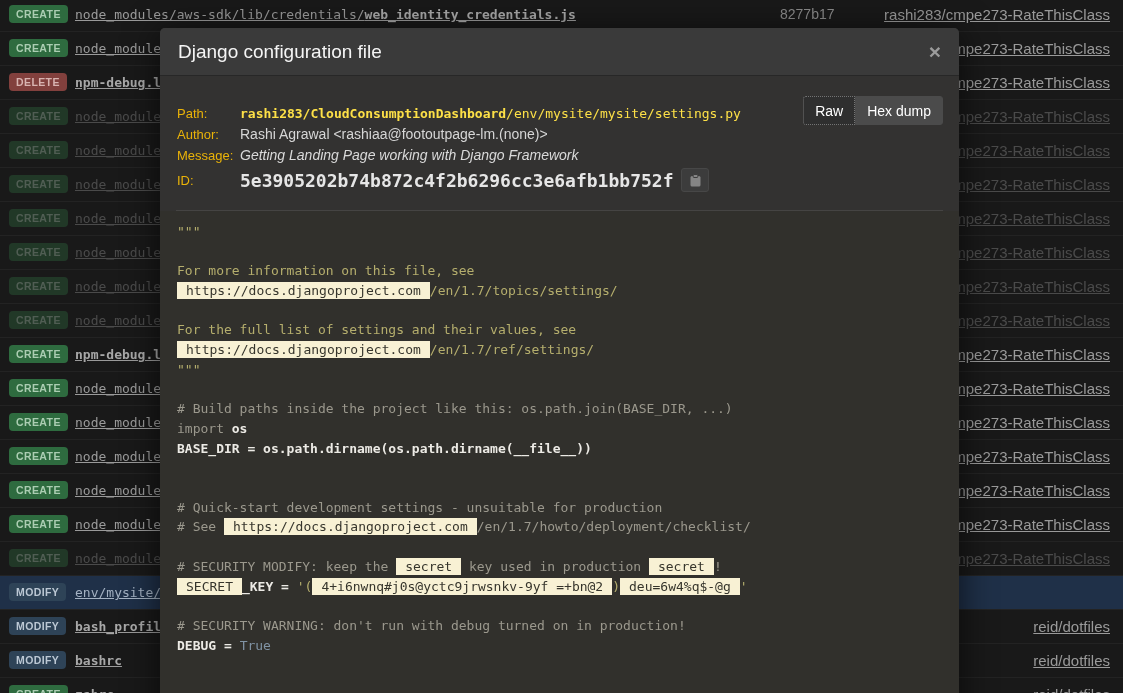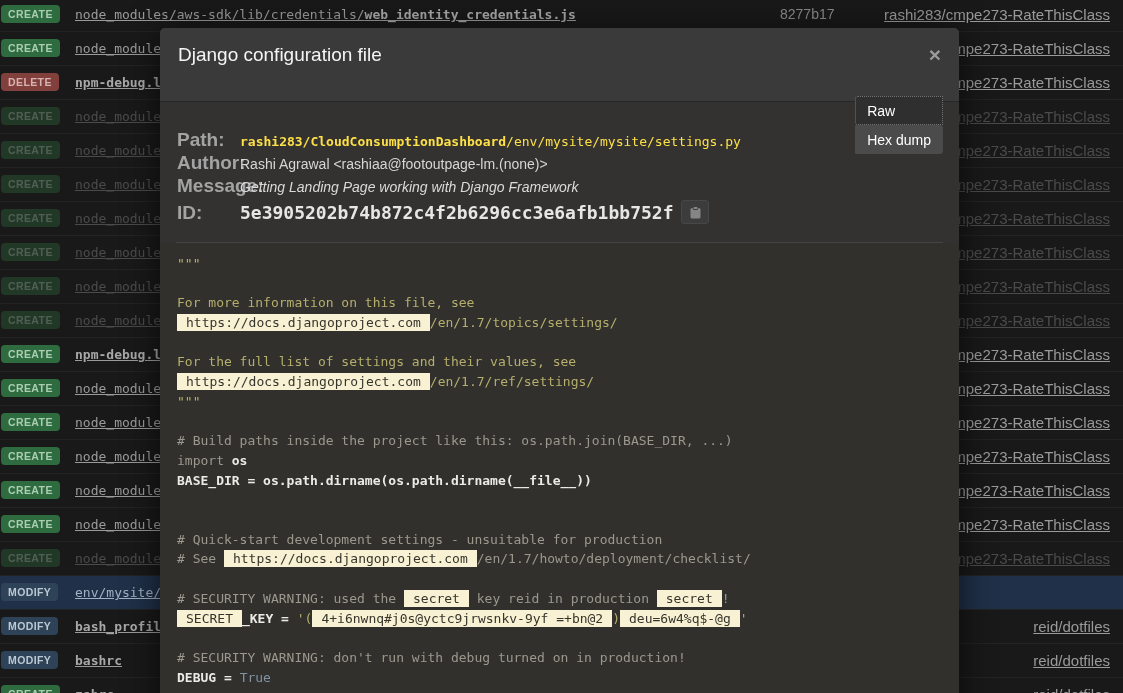--- a/index.html
+++ b/index.html
@@ -4,21 +4,21 @@
 <style>
   html,body{margin:0;padding:0;background:#111;}
   .stage{position:relative;width:1123px;height:693px;overflow:hidden;
          background:var(--page-bg,#191919);
          font-family:"Liberation Sans",sans-serif;}
 
   
   .findings{position:absolute;left:0;top:-2px;width:1123px;}
   .trow{position:relative;height:33px;border-bottom:1px solid var(--row-divider,#232323);}
   .trow.selected{background:var(--selected-bg,#1f3048);}
-  .badge{position:absolute;left:1px;top:7px;display:inline-block;
+  .badge{position:absolute;left:9px;top:7px;display:inline-block;
          font-size:10.5px;font-weight:bold;letter-spacing:.4px;
          padding:3px 7px;border-radius:4px;line-height:12px;}
   .b-create{background:var(--create-bg,#2e6b3f);color:var(--create-fg,#abcdb2);}
   .b-delete{background:var(--delete-bg,#82403d);color:var(--delete-fg,#d8b3b0);}
   .b-modify{background:var(--modify-bg,#2e4357);color:var(--modify-fg,#bcc8d4);}
   .file{position:absolute;left:75px;top:0;line-height:33px;white-space:nowrap;
         font-family:"DejaVu Sans Mono",monospace;font-size:13px;
         color:var(--link-fg,#9a9a9a);text-decoration:underline;cursor:pointer;}
   .file b{font-weight:bold;color:#a8a8a8;}
   .hash{position:absolute;left:780px;top:0;line-height:33px;font-size:14px;
@@ -28,40 +28,40 @@
         white-space:nowrap;}
   .trow.selected .repo,.trow.selected .file{color:#a3b1c2;text-align:right;}
   .trow.dim .badge,.trow.dim .file,.trow.dim .repo,.trow.dim .hash{opacity:.38;}
 
   
   .modal{position:absolute;left:160px;top:28px;width:799px;height:745px;
          background:var(--modal-body-bg,#333231);border-radius:5px;
          box-shadow:0 5px 35px rgba(0,0,0,.65);z-index:10;}
   .modal-header{height:41px;background:var(--modal-header-bg,#3a3a3a);
                 border-bottom:1px solid #272727;border-radius:5px 5px 0 0;
-                display:flex;align-items:flex-start;padding:16px 18px;}
+                display:flex;align-items:center;padding:3px 18px;}
   .modal-title{font-size:19px;color:var(--title-fg,#f5f5f5);}
   .modal-close{margin-left:auto;background:none;border:none;cursor:pointer;
                color:#9b9b9b;font-size:21px;font-weight:bold;line-height:1;
                padding:0;font-family:"Liberation Sans",sans-serif;}
 
   .meta{position:relative;padding:29px 17px 14px 17px;}
   .meta-row{display:flex;margin-bottom:4px;line-height:17px;align-items:baseline;}
-  .meta-label{width:63px;flex:none;font-weight:bold;font-size:19px;color:#a3a3a3;}
+  .meta-label{width:63px;flex:none;font-weight:normal;font-size:13px;color:#eab308;}
   .v-path{font-family:"DejaVu Sans Mono",monospace;font-size:13px;color:#fde047;}
   .v-path b{font-weight:bold;}
   .v-author{font-size:14px;color:#d6d6d6;}
   .v-message{font-size:14px;font-style:italic;color:#dadada;}
   .id-row{align-items:center;}
   .v-id{font-family:"DejaVu Sans Mono",monospace;font-size:18px;font-weight:bold;color:#e6e6e6;}
   .copy-btn{margin-left:8px;width:28px;height:24px;background:#3c3c3c;
             border:1px solid #474747;border-radius:3px;cursor:pointer;
             display:inline-flex;align-items:center;justify-content:center;}
 
-  .view-buttons{position:absolute;top:68px;right:16px;display:flex;z-index:11;flex-direction:column;}
+  .view-buttons{position:absolute;top:68px;right:16px;display:flex;z-index:11;}
   .btn{height:29px;padding:0 11px;font-size:14px;color:#fff;cursor:pointer;
        display:flex;align-items:center;font-family:"Liberation Sans",sans-serif;}
   .btn-raw{background:var(--btn-active-bg,#2f2f2f);border:1px dotted #747474;
            border-radius:3px 0 0 3px;}
   .btn-hex{background:var(--btn-bg,#4b4b4b);border:1px solid var(--btn-bg,#4b4b4b);
            border-radius:0 3px 3px 0;}
 
   .code-sep{margin:0 16px;border:none;border-top:1px solid #454443;}
   .code-area{background:var(--code-bg,#31302c);padding:11px 17px;min-height:480px;
              border-radius:0 0 5px 5px;}
@@ -235,21 +235,21 @@
         <div class="cline"><span class="s-str">"""</span></div>
         <div class="cline"></div>
         <div class="cline"><span class="s-com"># Build paths inside the project like this: os.path.join(BASE_DIR, ...)</span></div>
         <div class="cline"><span class="s-kw">import </span><span class="s-code">os</span></div>
         <div class="cline"><span class="s-code">BASE_DIR = os.path.dirname(os.path.dirname(__file__))</span></div>
         <div class="cline"></div>
         <div class="cline"></div>
         <div class="cline"><span class="s-com"># Quick-start development settings - unsuitable for production</span></div>
         <div class="cline"><span class="s-com"># See </span><span class="s-hl">https://docs.djangoproject.com</span><span class="s-com">/en/1.7/howto/deployment/checklist/</span></div>
         <div class="cline"></div>
-        <div class="cline"><span class="s-com"># SECURITY WARNING: used the </span><span class="s-hl">secret</span><span class="s-com"> key reid in production </span><span class="s-hl">secret</span><span class="s-com">!</span></div>
+        <div class="cline"><span class="s-com"># SECURITY MODIFY: keep the </span><span class="s-hl">secret</span><span class="s-com"> key used in production </span><span class="s-hl">secret</span><span class="s-com">!</span></div>
         <div class="cline"><span class="s-hl">SECRET</span><span class="s-code">_KEY = </span><span class="s-str">'(</span><span class="s-hl">4+i6nwnq#j0s@yctc9jrwsnkv-9yf =+bn@2</span><span class="s-str">)</span><span class="s-hl">deu=6w4%q$-@g</span><span class="s-str">'</span></div>
         <div class="cline"></div>
         <div class="cline"><span class="s-com"># SECURITY WARNING: don't run with debug turned on in production!</span></div>
         <div class="cline"><span class="s-code">DEBUG</span><span class="s-code"> = </span><span class="s-bool">True</span></div>
       </div>
   </div>
 
 </div>
 
 </body></html>

